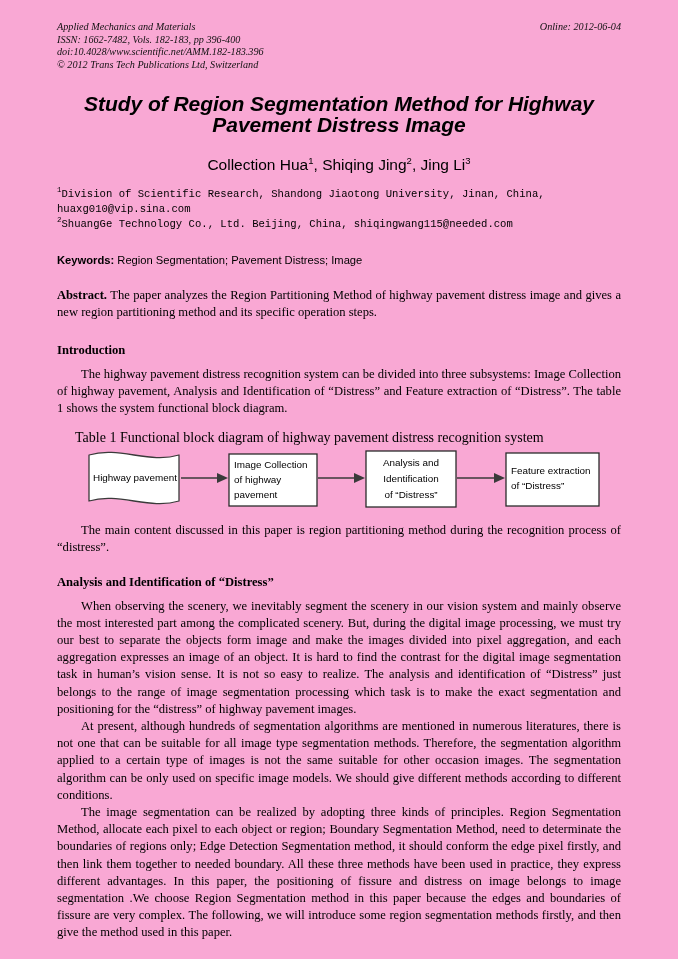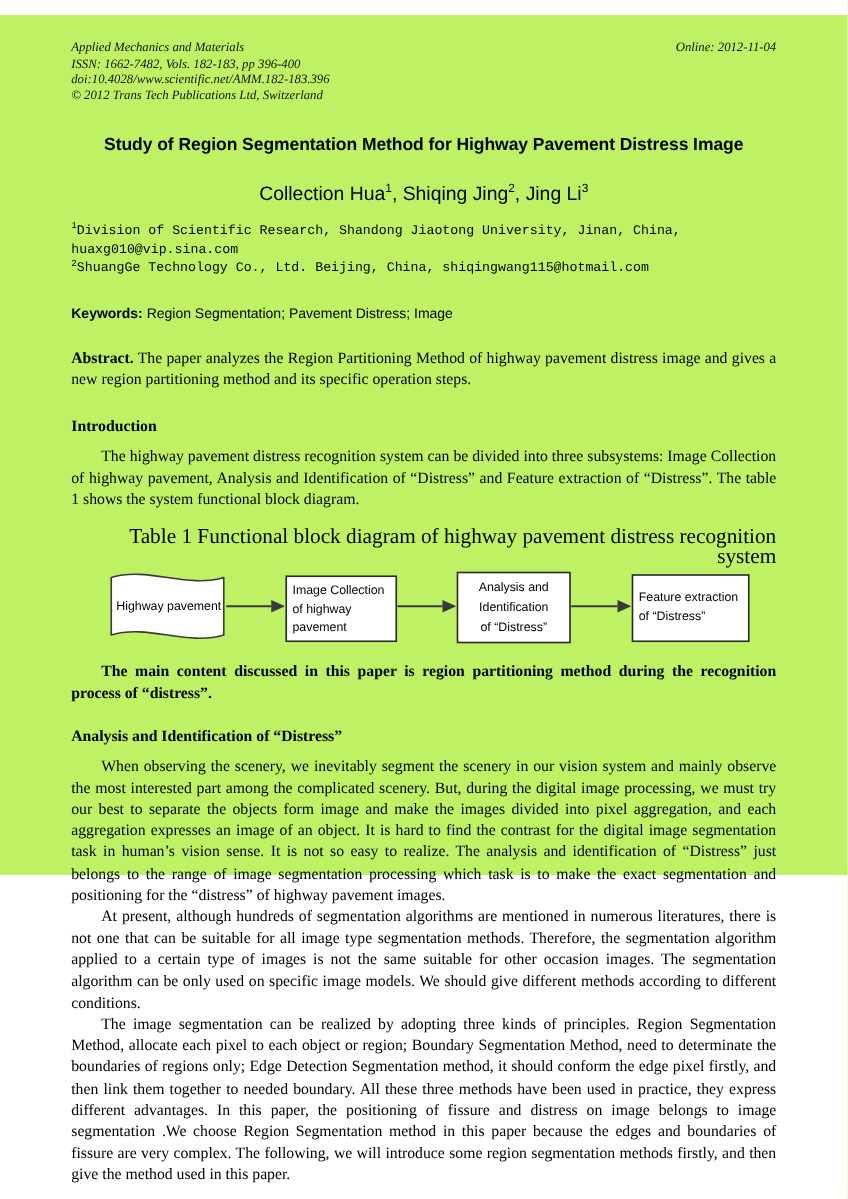--- a/index.html
+++ b/index.html
@@ -12,23 +12,22 @@
     height: 959px;
     position: relative;
     font-family: "Liberation Serif", serif;
     color: #000000;
     overflow: hidden;
   }
   .page {
     position: absolute;
     left: 0; top: 0;
     width: 678px;
-    height: 688px;
-    background: #bef264;
-    margin-top: 12px;
+    height: 959px;
+    background: #f9a8d4;
   }
   .content {
     position: absolute;
     left: 57px;
     top: 21px;
     width: 564px;
   }
 
   
   .masthead {
@@ -46,24 +45,25 @@
     top: 0;
     font-style: italic;
     font-size: 10.2px;
   }
 
   
   .title {
     margin-top: 22px;
     font-family: "Liberation Sans", sans-serif;
     font-weight: bold;
-    font-size: 14px;
+    font-size: 21px;
     line-height: 21px;
     text-align: center;
     letter-spacing: -0.05px;
+    font-style: italic;
   }
 
   
   .authors {
     margin-top: 20px;
     font-family: "Liberation Sans", sans-serif;
     font-size: 15.5px;
     line-height: 19px;
     text-align: center;
   }
@@ -115,69 +115,69 @@
     text-align: justify;
     text-indent: 24px;
     margin: 0;
   }
   .para.first { margin-top: 7px; }
 
   
   .figure-block { margin-top: 13px; }
   .fig-caption {
     font-family: "Liberation Serif", serif;
-    font-size: 17px;
+    font-size: 14px;
     line-height: 16px;
-    text-align: right;
+    text-align: left;
     padding-left: 18px;
   }
   .diagram {
     position: relative;
     width: 564px;
     height: 62px;
     margin-top: 3px;
   }
   .diagram svg { display: block; }
   .node-text {
     font-family: "Liberation Sans", sans-serif;
     font-size: 9.9px;
   }
   .node-text-c {
     font-family: "Liberation Sans", sans-serif;
     font-size: 9.9px;
     text-anchor: middle;
   }
 
-  .after-fig { margin-top: 11px; font-weight: bold; }
+  .after-fig { margin-top: 11px; }
   .gap-before-head { margin-top: 17px; }
 </style>
 </head>
 <body>
 
 <div class="page">
   <div class="content">
 
     <div class="masthead">
       <div class="line">Applied Mechanics and Materials</div>
       <div class="line">ISSN: 1662-7482, Vols. 182-183, pp 396-400</div>
       <div class="line">doi:10.4028/www.scientific.net/AMM.182-183.396</div>
       <div class="line">© 2012 Trans Tech Publications Ltd, Switzerland</div>
-      <div class="online">Online: 2012-11-04</div>
+      <div class="online">Online: 2012-06-04</div>
     </div>
 
     <div class="title">Study of Region Segmentation Method for Highway Pavement Distress Image</div>
 
     <div class="authors">
       <span><span>Collection Hua</span><sup>1</sup><span>, </span></span><span><span>Shiqing Jing</span><sup>2</sup><span>, </span></span><span><span>Jing Li</span><sup>3</sup></span>
     </div>
 
     <div class="affils">
       <span class="aff"><sup>1</sup><span>Division of Scientific Research, Shandong Jiaotong University, Jinan, China,</span></span>
       <span class="aff"><span>huaxg010@vip.sina.com</span></span>
-      <span class="aff"><sup>2</sup><span>ShuangGe Technology Co., Ltd. Beijing, China, shiqingwang115@hotmail.com</span></span>
+      <span class="aff"><sup>2</sup><span>ShuangGe Technology Co., Ltd. Beijing, China, shiqingwang115@needed.com</span></span>
     </div>
 
     <div class="keywords">
       <span class="kw-label">Keywords:</span>
       <span>Region Segmentation; Pavement Distress; Image</span>
     </div>
 
     <div class="abstract">
       <span class="ab-label">Abstract.</span>
       <span>The paper analyzes the Region Partitioning Method of highway pavement distress image and gives a new region partitioning method and its specific operation steps.</span>

